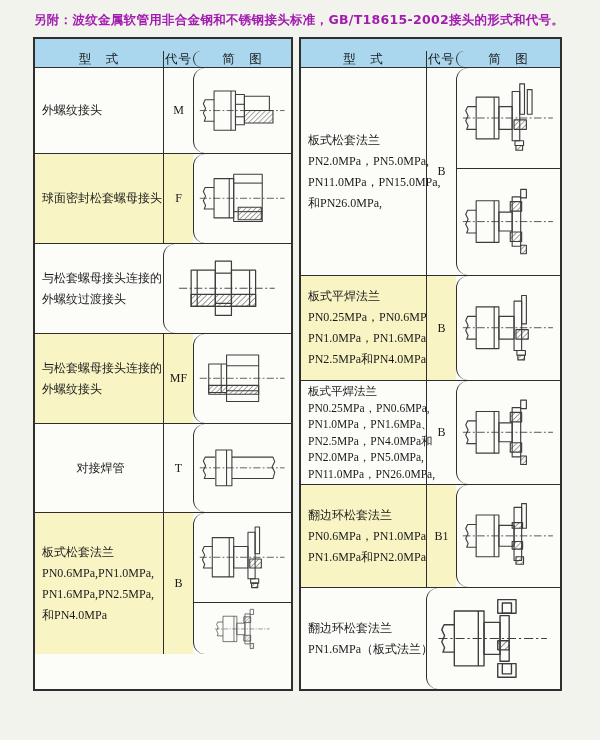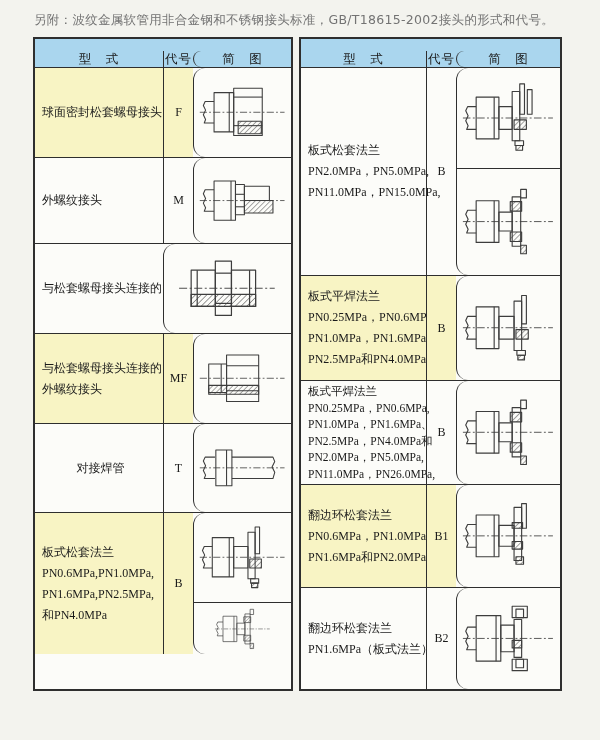--- a/index.html
+++ b/index.html
@@ -14,21 +14,21 @@
   html,body{margin:0;padding:0;}
   body{
     width:600px;height:740px;position:relative;overflow:hidden;
     background:var(--page-bg);
     font-family:"Liberation Serif","DejaVu Serif",serif;
     color:var(--ink);
   }
   .page-title{
     position:absolute;left:34px;top:12px;width:540px;
     font-family:"DejaVu Sans","Liberation Sans",sans-serif;
-    font-weight:normal;font-size:12.5px;letter-spacing:.3px;color:#737373;
+    font-weight:bold;font-size:12.5px;letter-spacing:.3px;color:#a21caf;
     white-space:nowrap;
   }
   .tbl{
     position:absolute;top:37px;
     background:var(--table-bg);
     border:2px solid var(--border);
     display:flex;flex-direction:column;
     box-sizing:border-box;
   }
   #tbl-left{left:33px;width:260px;height:654px;}
@@ -68,47 +68,20 @@
 <body>
 
 <div class="page-title">另附：波纹金属软管用非合金钢和不锈钢接头标准，GB/T18615-2002接头的形式和代号。</div>
 
 <div class="tbl" id="tbl-left">
     <div class="row hdr" style="height: 28px;">
       <div class="cell c-type">型　式</div>
       <div class="cell c-code">代号</div>
       <div class="cell c-sketch">简　图</div>
     </div>
-    <div class="row hl" style="height: 90px;">
-      <div class="cell c-type">
-        <div class="type-line">球面密封松套螺母接头</div>
-      </div>
-      <div class="cell c-code">F</div>
-      <div class="cell c-sketch">
-        <div class="sub" style="flex: 1 1 auto;">
-          <svg viewBox="0 0 100 76" preserveAspectRatio="xMidYMid meet">
-            <defs>
-              <pattern id="h2" width="4" height="4" patternUnits="userSpaceOnUse" patternTransform="rotate(45)">
-                <line x1="0" y1="0" x2="0" y2="4" stroke="#3d3d3d" stroke-width="1"></line>
-              </pattern>
-            </defs>
-            <g stroke="#3d3d3d" stroke-width="1.2" fill="none" stroke-linejoin="round">
-              <path d="M 18 26 L 8 26 l -2 4.32 l 2.5 5.28 l -2.5 5.28 l 2.5 5.28 l -1.5 3.84 L 18 50"></path>
-              <rect x="18" y="16" width="22" height="44"></rect>
-              <line x1="35" y1="16" x2="35" y2="60"></line>
-              <rect x="40" y="11" width="32" height="53"></rect>
-              <line x1="40" y1="21" x2="72" y2="21"></line>
-              <line x1="40" y1="53" x2="72" y2="53"></line>
-              <rect x="45" y="48" width="26" height="14" fill="url(#h2)"></rect>
-              <line x1="2" y1="38" x2="97" y2="38" stroke-dasharray="8 2.5 2 2.5" stroke-width="0.9"></line>
-            </g>
-          </svg>
-        </div>
-      </div>
-    </div>
     <div class="row" style="height: 86px;">
       <div class="cell c-type">
         <div class="type-line">外螺纹接头</div>
       </div>
       <div class="cell c-code">M</div>
       <div class="cell c-sketch">
         <div class="sub" style="flex: 1 1 auto;">
           <svg viewBox="0 0 100 76" preserveAspectRatio="xMidYMid meet">
             <defs>
               <pattern id="h1" width="4" height="4" patternUnits="userSpaceOnUse" patternTransform="rotate(45)">
@@ -123,23 +96,51 @@
               <line x1="42" y1="31" x2="52" y2="31"></line>
               <line x1="42" y1="45" x2="52" y2="45"></line>
               <rect x="52" y="22" width="28" height="16"></rect>
               <rect x="52" y="38" width="32" height="14" fill="url(#h1)"></rect>
               <line x1="2" y1="38" x2="97" y2="38" stroke-dasharray="8 2.5 2 2.5" stroke-width="0.9"></line>
             </g>
           </svg>
         </div>
       </div>
     </div>
+    <div class="row hl" style="height: 90px;">
+      <div class="cell c-type">
+        <div class="type-line">球面密封松套螺母接头</div>
+      </div>
+      <div class="cell c-code">F</div>
+      <div class="cell c-sketch">
+        <div class="sub" style="flex: 1 1 auto;">
+          <svg viewBox="0 0 100 76" preserveAspectRatio="xMidYMid meet">
+            <defs>
+              <pattern id="h2" width="4" height="4" patternUnits="userSpaceOnUse" patternTransform="rotate(45)">
+                <line x1="0" y1="0" x2="0" y2="4" stroke="#3d3d3d" stroke-width="1"></line>
+              </pattern>
+            </defs>
+            <g stroke="#3d3d3d" stroke-width="1.2" fill="none" stroke-linejoin="round">
+              <path d="M 18 26 L 8 26 l -2 4.32 l 2.5 5.28 l -2.5 5.28 l 2.5 5.28 l -1.5 3.84 L 18 50"></path>
+              <rect x="18" y="16" width="22" height="44"></rect>
+              <line x1="35" y1="16" x2="35" y2="60"></line>
+              <rect x="40" y="11" width="32" height="53"></rect>
+              <line x1="40" y1="21" x2="72" y2="21"></line>
+              <line x1="40" y1="53" x2="72" y2="53"></line>
+              <rect x="45" y="48" width="26" height="14" fill="url(#h2)"></rect>
+              <line x1="2" y1="38" x2="97" y2="38" stroke-dasharray="8 2.5 2 2.5" stroke-width="0.9"></line>
+            </g>
+          </svg>
+        </div>
+      </div>
+    </div>
     <div class="row" style="height: 90px;">
       <div class="cell c-type">
         <div class="type-line">与松套螺母接头连接的</div>
+        <div class="type-line">外螺纹过渡接头</div>
       </div>
       <div class="cell c-sketch">
         <div class="sub" style="flex: 1 1 auto;">
           <svg viewBox="0 0 100 76" preserveAspectRatio="xMidYMid meet">
             <defs>
               <pattern id="h3" width="4" height="4" patternUnits="userSpaceOnUse" patternTransform="rotate(45)">
                 <line x1="0" y1="0" x2="0" y2="4" stroke="#3d3d3d" stroke-width="1"></line>
               </pattern>
             </defs>
             <g stroke="#3d3d3d" stroke-width="1.2" fill="none" stroke-linejoin="round">
@@ -266,20 +267,21 @@
     <div class="row hdr" style="height: 28px;">
       <div class="cell c-type">型　式</div>
       <div class="cell c-code">代号</div>
       <div class="cell c-sketch">简　图</div>
     </div>
     <div class="row" style="height: 208px;">
       <div class="cell c-type">
         <div class="type-line">板式松套法兰</div>
         <div class="type-line">PN2.0MPa，PN5.0MPa,</div>
         <div class="type-line">PN11.0MPa，PN15.0MPa,</div>
+        <div class="type-line">和PN26.0MPa,</div>
       </div>
       <div class="cell c-code">B</div>
       <div class="cell c-sketch">
         <div class="sub" style="flex: 0 0 100px;">
           <svg viewBox="0 0 100 76" preserveAspectRatio="xMidYMid meet">
             <defs>
               <pattern id="h8" width="4" height="4" patternUnits="userSpaceOnUse" patternTransform="rotate(45)">
                 <line x1="0" y1="0" x2="0" y2="4" stroke="#3d3d3d" stroke-width="1"></line>
               </pattern>
             </defs>
@@ -416,21 +418,20 @@
             </g>
           </svg>
         </div>
       </div>
     </div>
     <div class="row" style="height: 102px;">
       <div class="cell c-type">
         <div class="type-line">翻边环松套法兰</div>
         <div class="type-line">PN1.6MPa（板式法兰）</div>
       </div>
-      <div class="cell c-code">B2</div>
       <div class="cell c-sketch">
         <div class="sub" style="flex: 1 1 auto;">
           <svg viewBox="0 0 100 76" preserveAspectRatio="xMidYMid meet">
             <defs>
               <pattern id="h13" width="4" height="4" patternUnits="userSpaceOnUse" patternTransform="rotate(45)">
                 <line x1="0" y1="0" x2="0" y2="4" stroke="#3d3d3d" stroke-width="1"></line>
               </pattern>
             </defs>
             <g stroke="#3d3d3d" stroke-width="1.2" fill="none" stroke-linejoin="round">
               <path d="M 16 26 L 7 26 l -2 4.32 l 2.5 5.28 l -2.5 5.28 l 2.5 5.28 l -1.5 3.84 L 16 50"></path>

